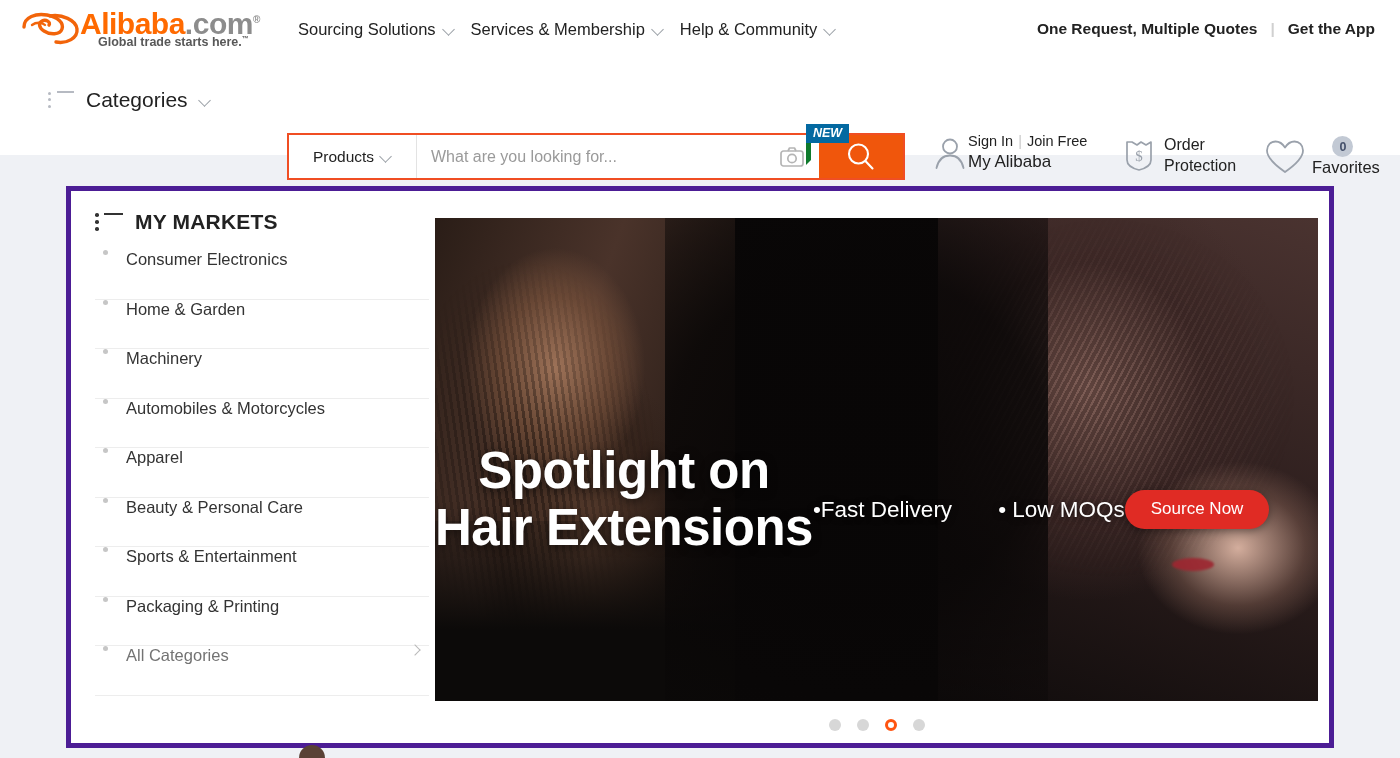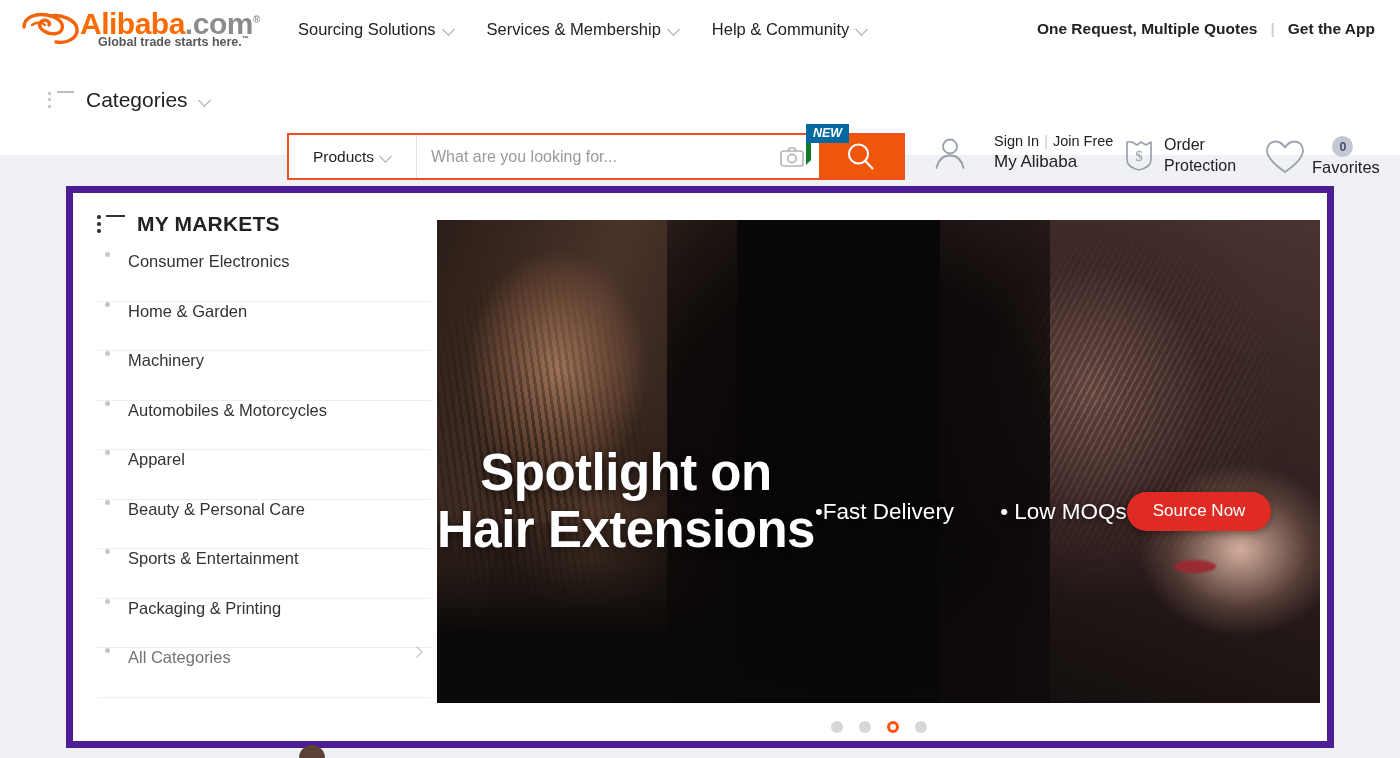--- a/index.html
+++ b/index.html
@@ -18,21 +18,21 @@
   .logo { width:250px; height:48px; position:relative; flex:none; margin-left:2px; }
   .logo-swoosh { position:absolute; left:6px; top:6px; width:62px; height:36px; }
   .logo-text { position:absolute; left:66px; top:2px; font-size:30px; font-weight:bold;
                color:#ff6a00; letter-spacing:-0.5px; line-height:1.1; }
   .logo-text .dotcom { color:#8c8c8c; font-weight:bold; }
   .logo-reg { font-size:10px; vertical-align:super; color:#8c8c8c; }
   .logo-tag { position:absolute; left:84px; top:30px; font-size:12.5px; font-weight:bold;
               color:#585858; white-space:nowrap; }
   .logo-tm { font-size:7px; vertical-align:super; }
 
-  .topnav { display:flex; align-items:flex-start; margin-left:34px; gap:32px; }
+  .topnav { display:flex; align-items:flex-start; margin-left:34px; gap:16px; }
   .topnav-item { font-size:16.5px; color:#222; display:flex; align-items:center;
                  gap:8px; cursor:pointer; white-space:nowrap; }
   .chev { display:inline-block; width:11px; height:11px; position:relative; }
   .chev::before { content:""; position:absolute; left:0; top:1px; width:8px; height:8px;
      border-right:1.6px solid #9aa0a6; border-bottom:1.6px solid #9aa0a6;
      transform:rotate(45deg); }
 
   .topright { margin-left:auto; display:flex; align-items:center; gap:0;
               padding-right:25px; font-size:15.5px; color:#222; white-space:nowrap;font-weight:bold; }
   .topright span { cursor:pointer; }
@@ -64,42 +64,42 @@
   .searchbtn { width:84px; background:#f0560c; display:flex; align-items:center;
                justify-content:center; cursor:pointer; }
 
   .newbadge { position:absolute; left:806px; top:66px; z-index:5; }
   .newbadge .nb { background:#0369a1; color:#fff; font-size:12.5px; font-weight:bold;
                   font-style:italic; padding:2px 7px 3px; display:block; line-height:1.15; }
   .newbadge .tail { width:0; height:0; border-left:5px solid #0f7a2c;
                     border-bottom:5px solid transparent; }
 
   .acct { position:absolute; left:932px; top:74px; display:flex; align-items:center;
-          gap:26px; cursor:pointer; }
+          gap:0; cursor:pointer; }
   .acct-lines { font-size:15px; color:#222; line-height:1.32; }
   .acct-lines .l1 { font-size:14.5px; }
   .acct-lines .l1 .vsep { color:#c8c8c8; margin:0 5px; }
   .acct-lines .l2 { font-size:17px; }
 
   .oprot { position:absolute; left:1122px; top:76px; display:flex; align-items:center;
            gap:8px; cursor:pointer; }
   .oprot-lines { font-size:16px; color:#222; line-height:1.33; }
 
   .favs { position:absolute; left:1264px; top:78px; display:flex; align-items:center;
           gap:6px; cursor:pointer; }
   .fav-right { display:flex; flex-direction:column; align-items:center; }
   .fav-count { width:21px; height:21px; border-radius:50%; background:#c2c9d4; color:#44506b;
                font-size:12.5px; font-weight:bold; display:flex; align-items:center;
                justify-content:center; margin-left:-6px; margin-bottom:1px; }
   .fav-label { font-size:16.5px; color:#222; }
 
   
   .page { padding:31px 0 0 0; }
   .card { margin:0 auto; width:1268px; height:562px; background:#fff; position:relative;
-          border:7px solid #4c1d95; }
+          border:5px solid #4c1d95; }
 
   .sidebar { position:absolute; left:24px; top:19px; width:334px; }
   .mm-head { display:flex; align-items:center; gap:12px; margin-bottom:16px; }
   .mm-listicon { width:28px; height:19px; position:relative; }
   .mm-listicon i { position:absolute; left:9px; height:2.6px; background:#333; width:19px; }
   .mm-listicon i:nth-child(1){ top:1px; } .mm-listicon i:nth-child(2){ top:8px; } .mm-listicon i:nth-child(3){ top:15px; }
   .mm-listicon b { position:absolute; left:0; width:3.6px; height:3.6px; border-radius:50%; background:#333; }
   .mm-listicon b:nth-of-type(1){ top:0.5px; } .mm-listicon b:nth-of-type(2){ top:7.5px; } .mm-listicon b:nth-of-type(3){ top:14.5px; }
   .mm-title { font-size:21px; font-weight:bold; color:#222; letter-spacing:0.2px; }
 

